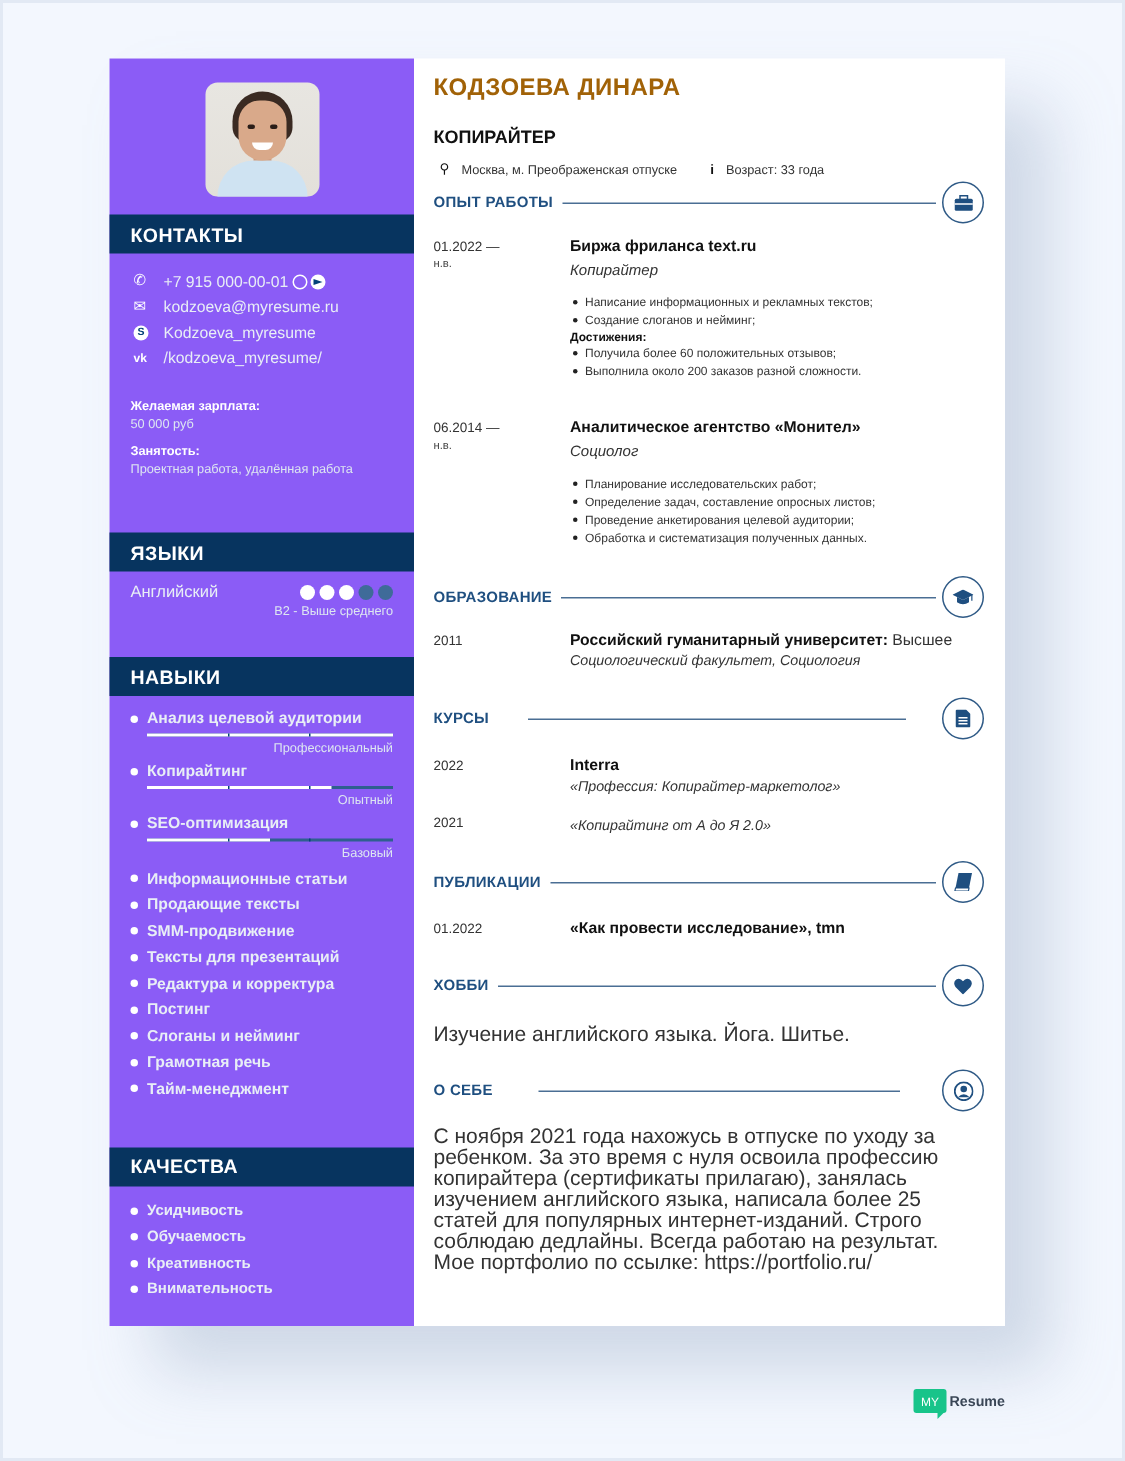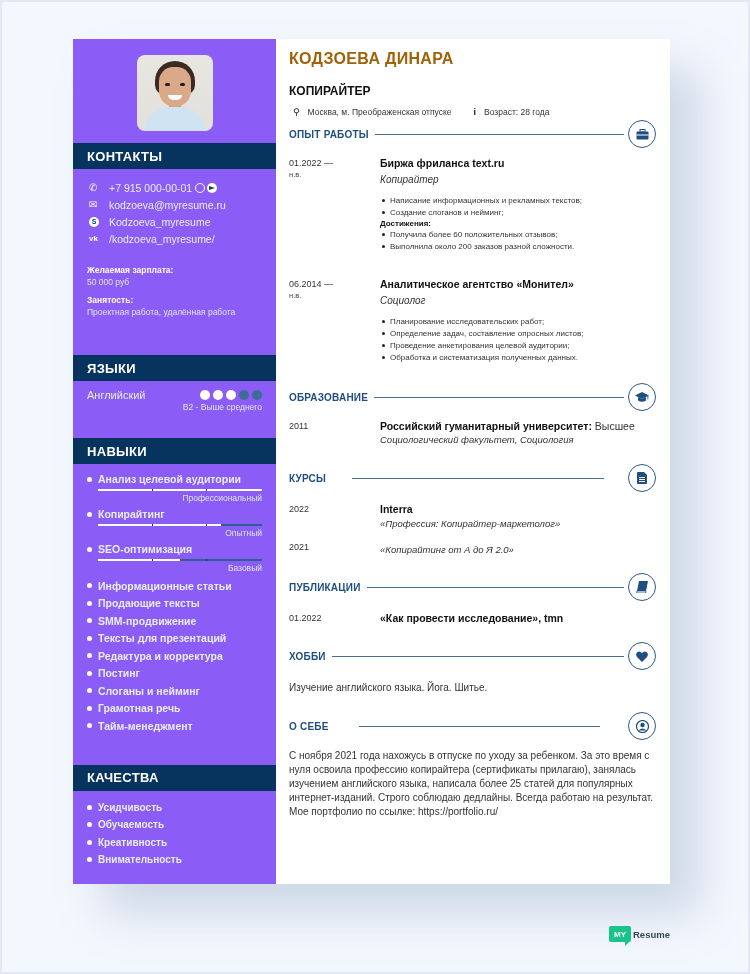--- a/index.html
+++ b/index.html
@@ -97,24 +97,24 @@
   .entry .body { flex: 1; }
   .org { font-size: 10.5px; font-weight: bold; color: #111; }
   .org .normal { font-weight: normal; color: #333; }
   .role { font-size: 10px; font-style: italic; color: #333; margin-top: 5px; }
   .bul { list-style: none; margin-top: 10px; }
   .bul li { font-size: 8px; color: #333; line-height: 12px; position: relative; padding-left: 10px; }
   .bul li::before { content: ""; position: absolute; left: 2px; top: 4px; width: 3px; height: 3px; border-radius: 50%; background: #222; }
   .ach-title { font-size: 8px; font-weight: bold; color: #111; line-height: 10px; }
   .bul.tight { margin-top: 0; }
   .course-sub { font-size: 9.5px; font-style: italic; color: #333; margin-top: 3px; }
-  .plain-text { font-size: 10px; color: #333; line-height: 14px; }
+  .plain-text { font-size: 14px; color: #333; line-height: 14px; }
 
   .logo { position: absolute; left: 609px; top: 926px; display: flex; align-items: center; }
-  .logo-box { width: 22px; height: 16px; background: #18c48a; border-radius: 2px; color: #fff; font-size: 8px; font-weight: bold; display: flex; align-items: center; justify-content: center; position: relative; }
+  .logo-box { width: 22px; height: 16px; background: #18c48a; border-radius: 2px; color: #fff; font-size: 8px; font-weight: normal; display: flex; align-items: center; justify-content: center; position: relative; }
   .logo-box::after { content: ""; position: absolute; left: 16px; bottom: -4px; border-left: 4px solid #18c48a; border-bottom: 4px solid transparent; }
   .logo-text { font-size: 9.5px; font-weight: bold; color: #3a4656; margin-left: 2px; }
 </style>
 </head>
 <body>
 
 <div class="frame-border"></div>
 
 <div class="page">
 
@@ -277,21 +277,21 @@
   </aside>
 
   <main class="main">
     <div class="name">КОДЗОЕВА ДИНАРА</div>
     <div class="position">КОПИРАЙТЕР</div>
     <div class="meta">
       <span class="ic">⚲</span>
       <span>Москва, м. Преображенская отпуске</span>
       <span class="gap"></span>
       <span class="ic" style="font-weight:bold;">i</span>
-      <span>Возраст: 28 года</span>
+      <span>Возраст: 33 года</span>
     </div>
 
     <div class="sec-head" style="margin-top:2px;">
       <span class="sec-title">ОПЫТ РАБОТЫ</span>
       <span class="sec-line"></span>
       <span class="sec-icon">
         <svg width="13" height="11" viewBox="0 0 13 11">
             <rect x="0.5" y="2.5" width="12" height="8" rx="1" fill="#1f4f80"></rect>
             <rect x="4" y="0.5" width="5" height="2.5" fill="none" stroke="#1f4f80"></rect>
             <rect x="0.5" y="5.5" width="12" height="1" fill="#fff"></rect>

